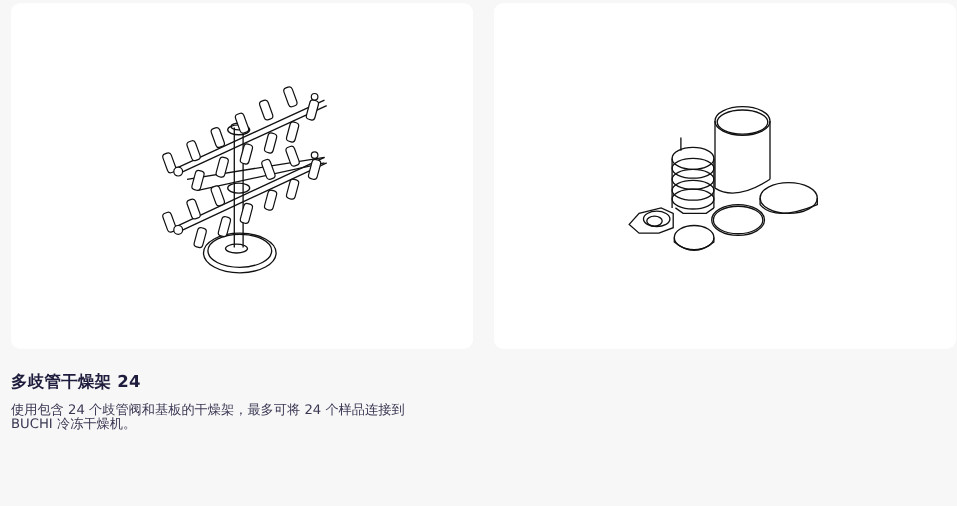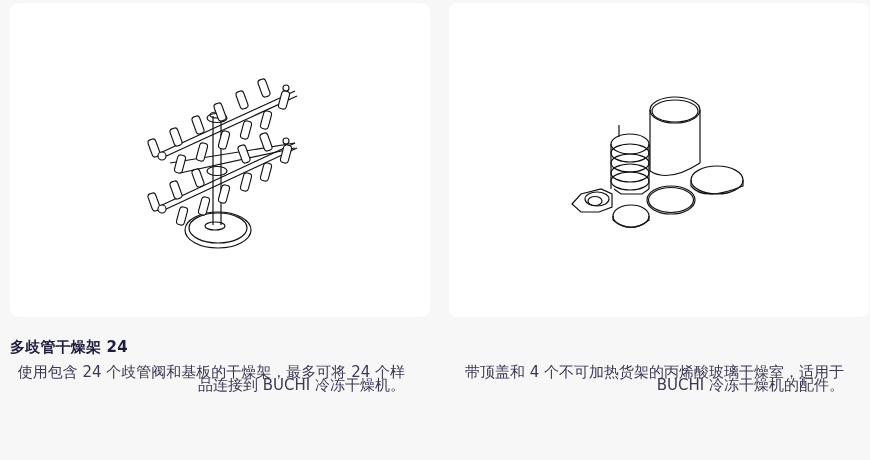--- a/index.html
+++ b/index.html
@@ -46,24 +46,23 @@
       color: #1f1d3d;
       letter-spacing: 0.2px;
       line-height: 20px;
       white-space: nowrap;
     }
     .desc {
       position: absolute;
       top: 363px;
       left: 0;
       width: 395px;
-      font-size: 15px;
+      font-size: 12px;
       line-height: 13px;
       color: #3a3853;
-      text-align: right;
     }
   </style>
 </head>
 <body>
 
 <div class="grid">
 
   <div class="card left">
     <div class="image-box">
       <svg width="420" height="314" viewBox="0 0 420 314" style="left:0;top:0;">
@@ -158,16 +157,15 @@
           <line x1="200" y1="141" x2="200" y2="186"></line>
           <line x1="170" y1="122" x2="170" y2="134"></line>
           <path d="M165 186 L172 191 L193 191 L200 186"></path>
 
           <path d="M123 201 L132 191 L152 186 L163 191 L163 204 L150 209 L132 209 Z"></path>
           <ellipse cx="146" cy="198" rx="7" ry="4.5"></ellipse>
           <ellipse cx="148" cy="196" rx="12" ry="7"></ellipse>
         </g>
       </svg>
     </div>
-    <div class="desc">带顶盖和 4 个不可加热货架的丙烯酸玻璃干燥室，适用于 BUCHI 冷冻干燥机的配件。</div>
   </div>
 
 </div>
 
 </body></html>

